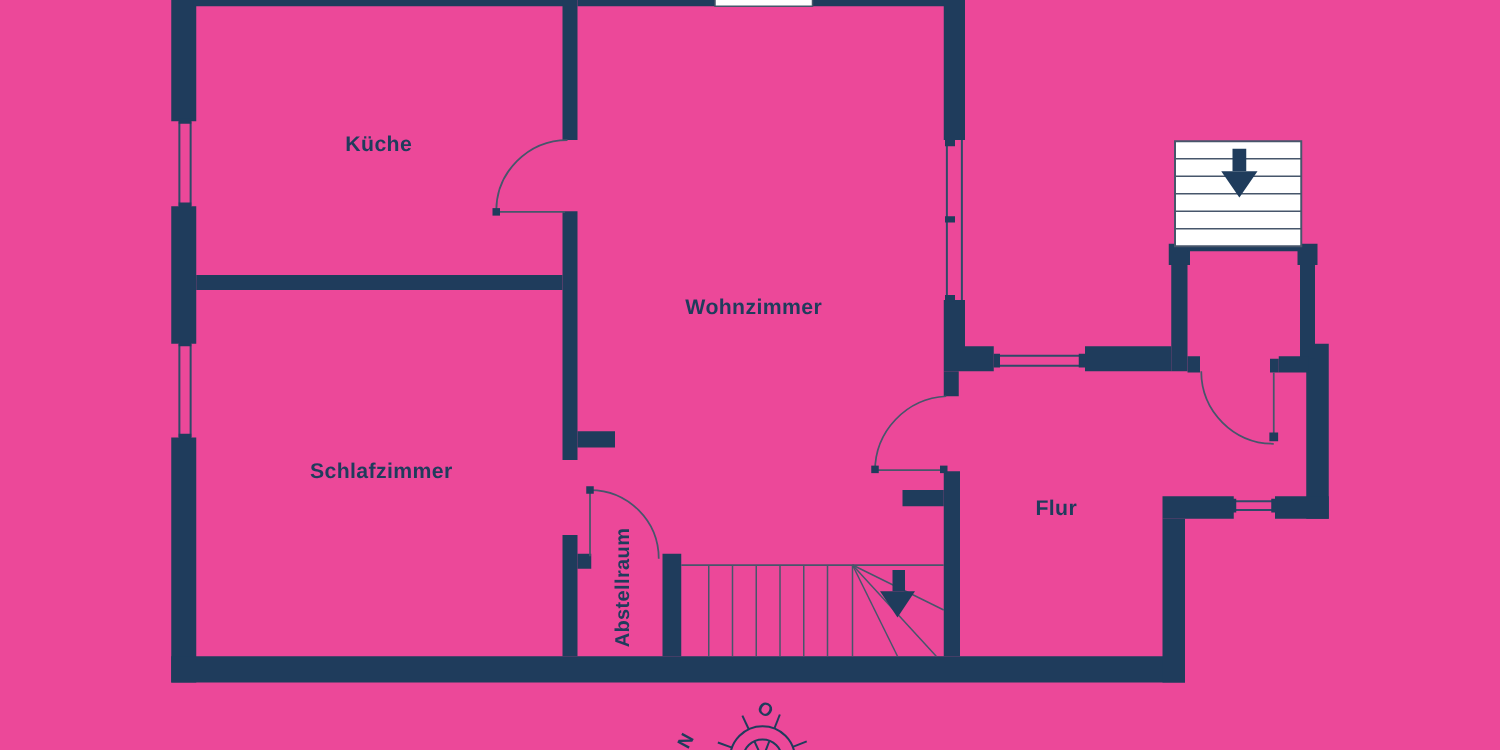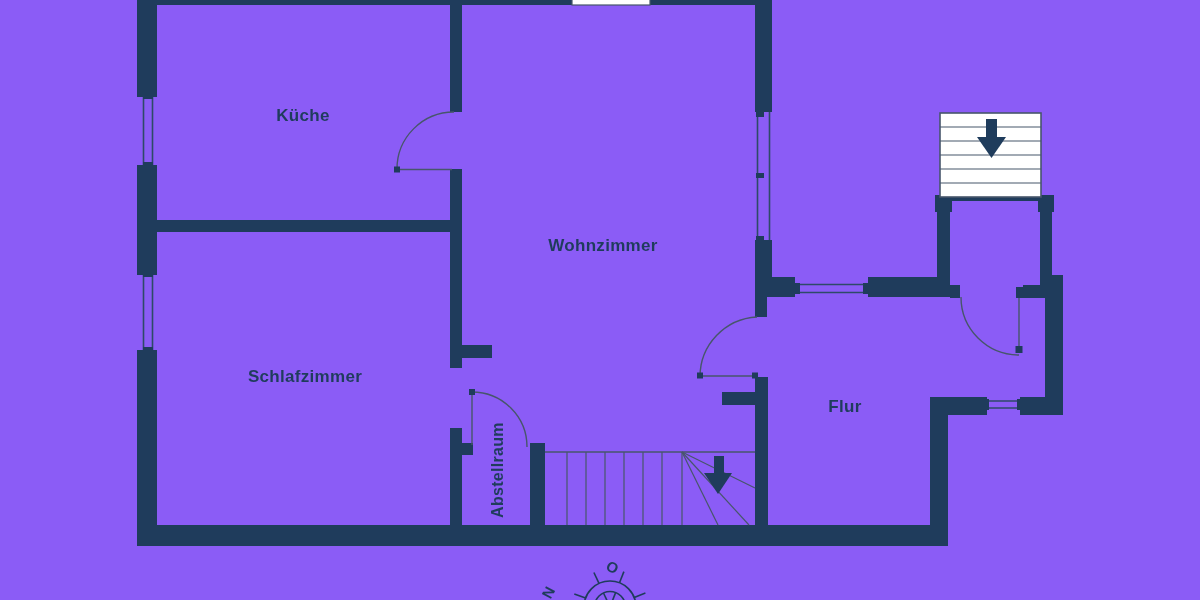--- a/index.html
+++ b/index.html
@@ -1,16 +1,16 @@
 <!DOCTYPE html>
 <html><head>
 <meta charset="utf-8">
 <style>
   html,body{margin:0;padding:0;background:#ffffff;}
-  .stage{position:relative;width:1200px;height:600px;overflow:hidden;background:#8b5cf6;
+  .stage{position:relative;width:1200px;height:600px;overflow:hidden;background:#ec4899;
          font-family:"Liberation Sans", sans-serif;}
   svg{position:absolute;left:0;top:0;display:block;}
   .wall{fill:#1f3c5c;stroke:none;}
   .tline{stroke:#47566b;stroke-width:1.4;fill:none;}
   .tread{stroke:#47566b;stroke-width:1.2;fill:none;}
   .glass{stroke:#2e4a68;stroke-width:1.6;fill:none;}
   .stairbox{fill:#ffffff;stroke:#47566b;stroke-width:1.6;}
   .roomlabel{fill:#1f3c5c;font-size:17px;font-weight:bold;letter-spacing:.3px;}
   .smalllabel{fill:#1f3c5c;font-size:16px;font-weight:bold;letter-spacing:.3px;}
   .compasslabel{fill:#1f3c5c;font-size:15px;font-weight:bold;}

